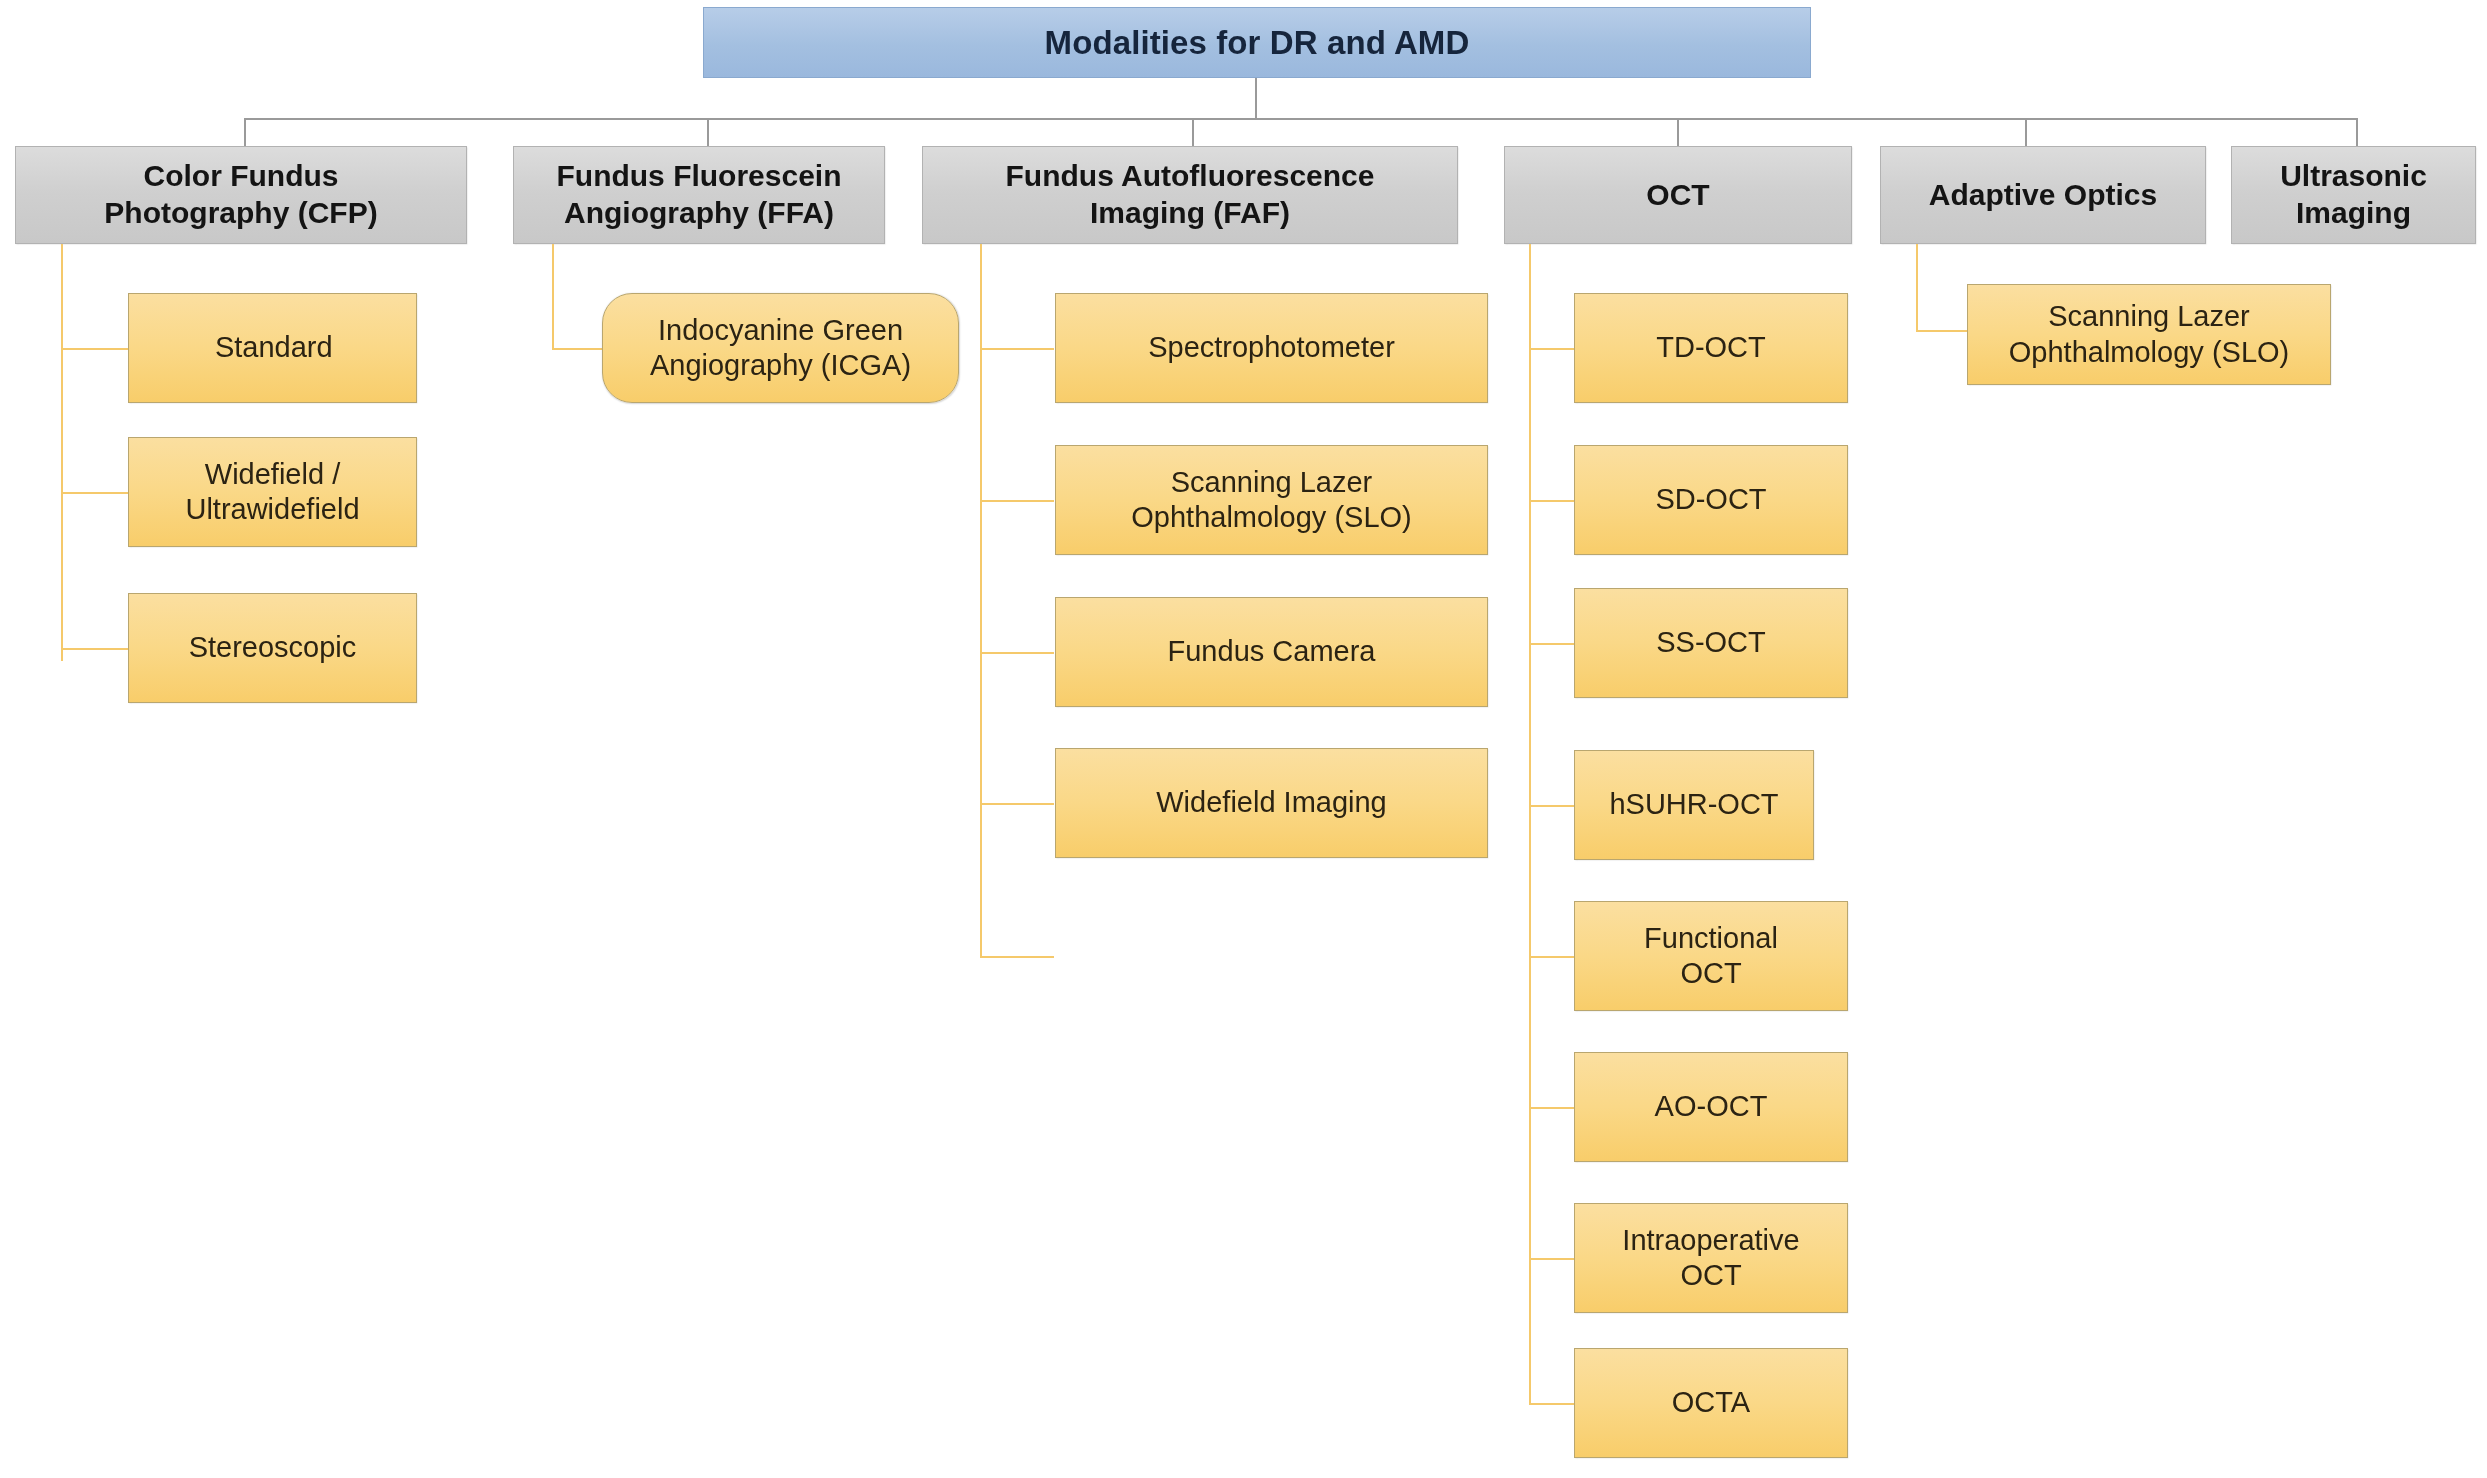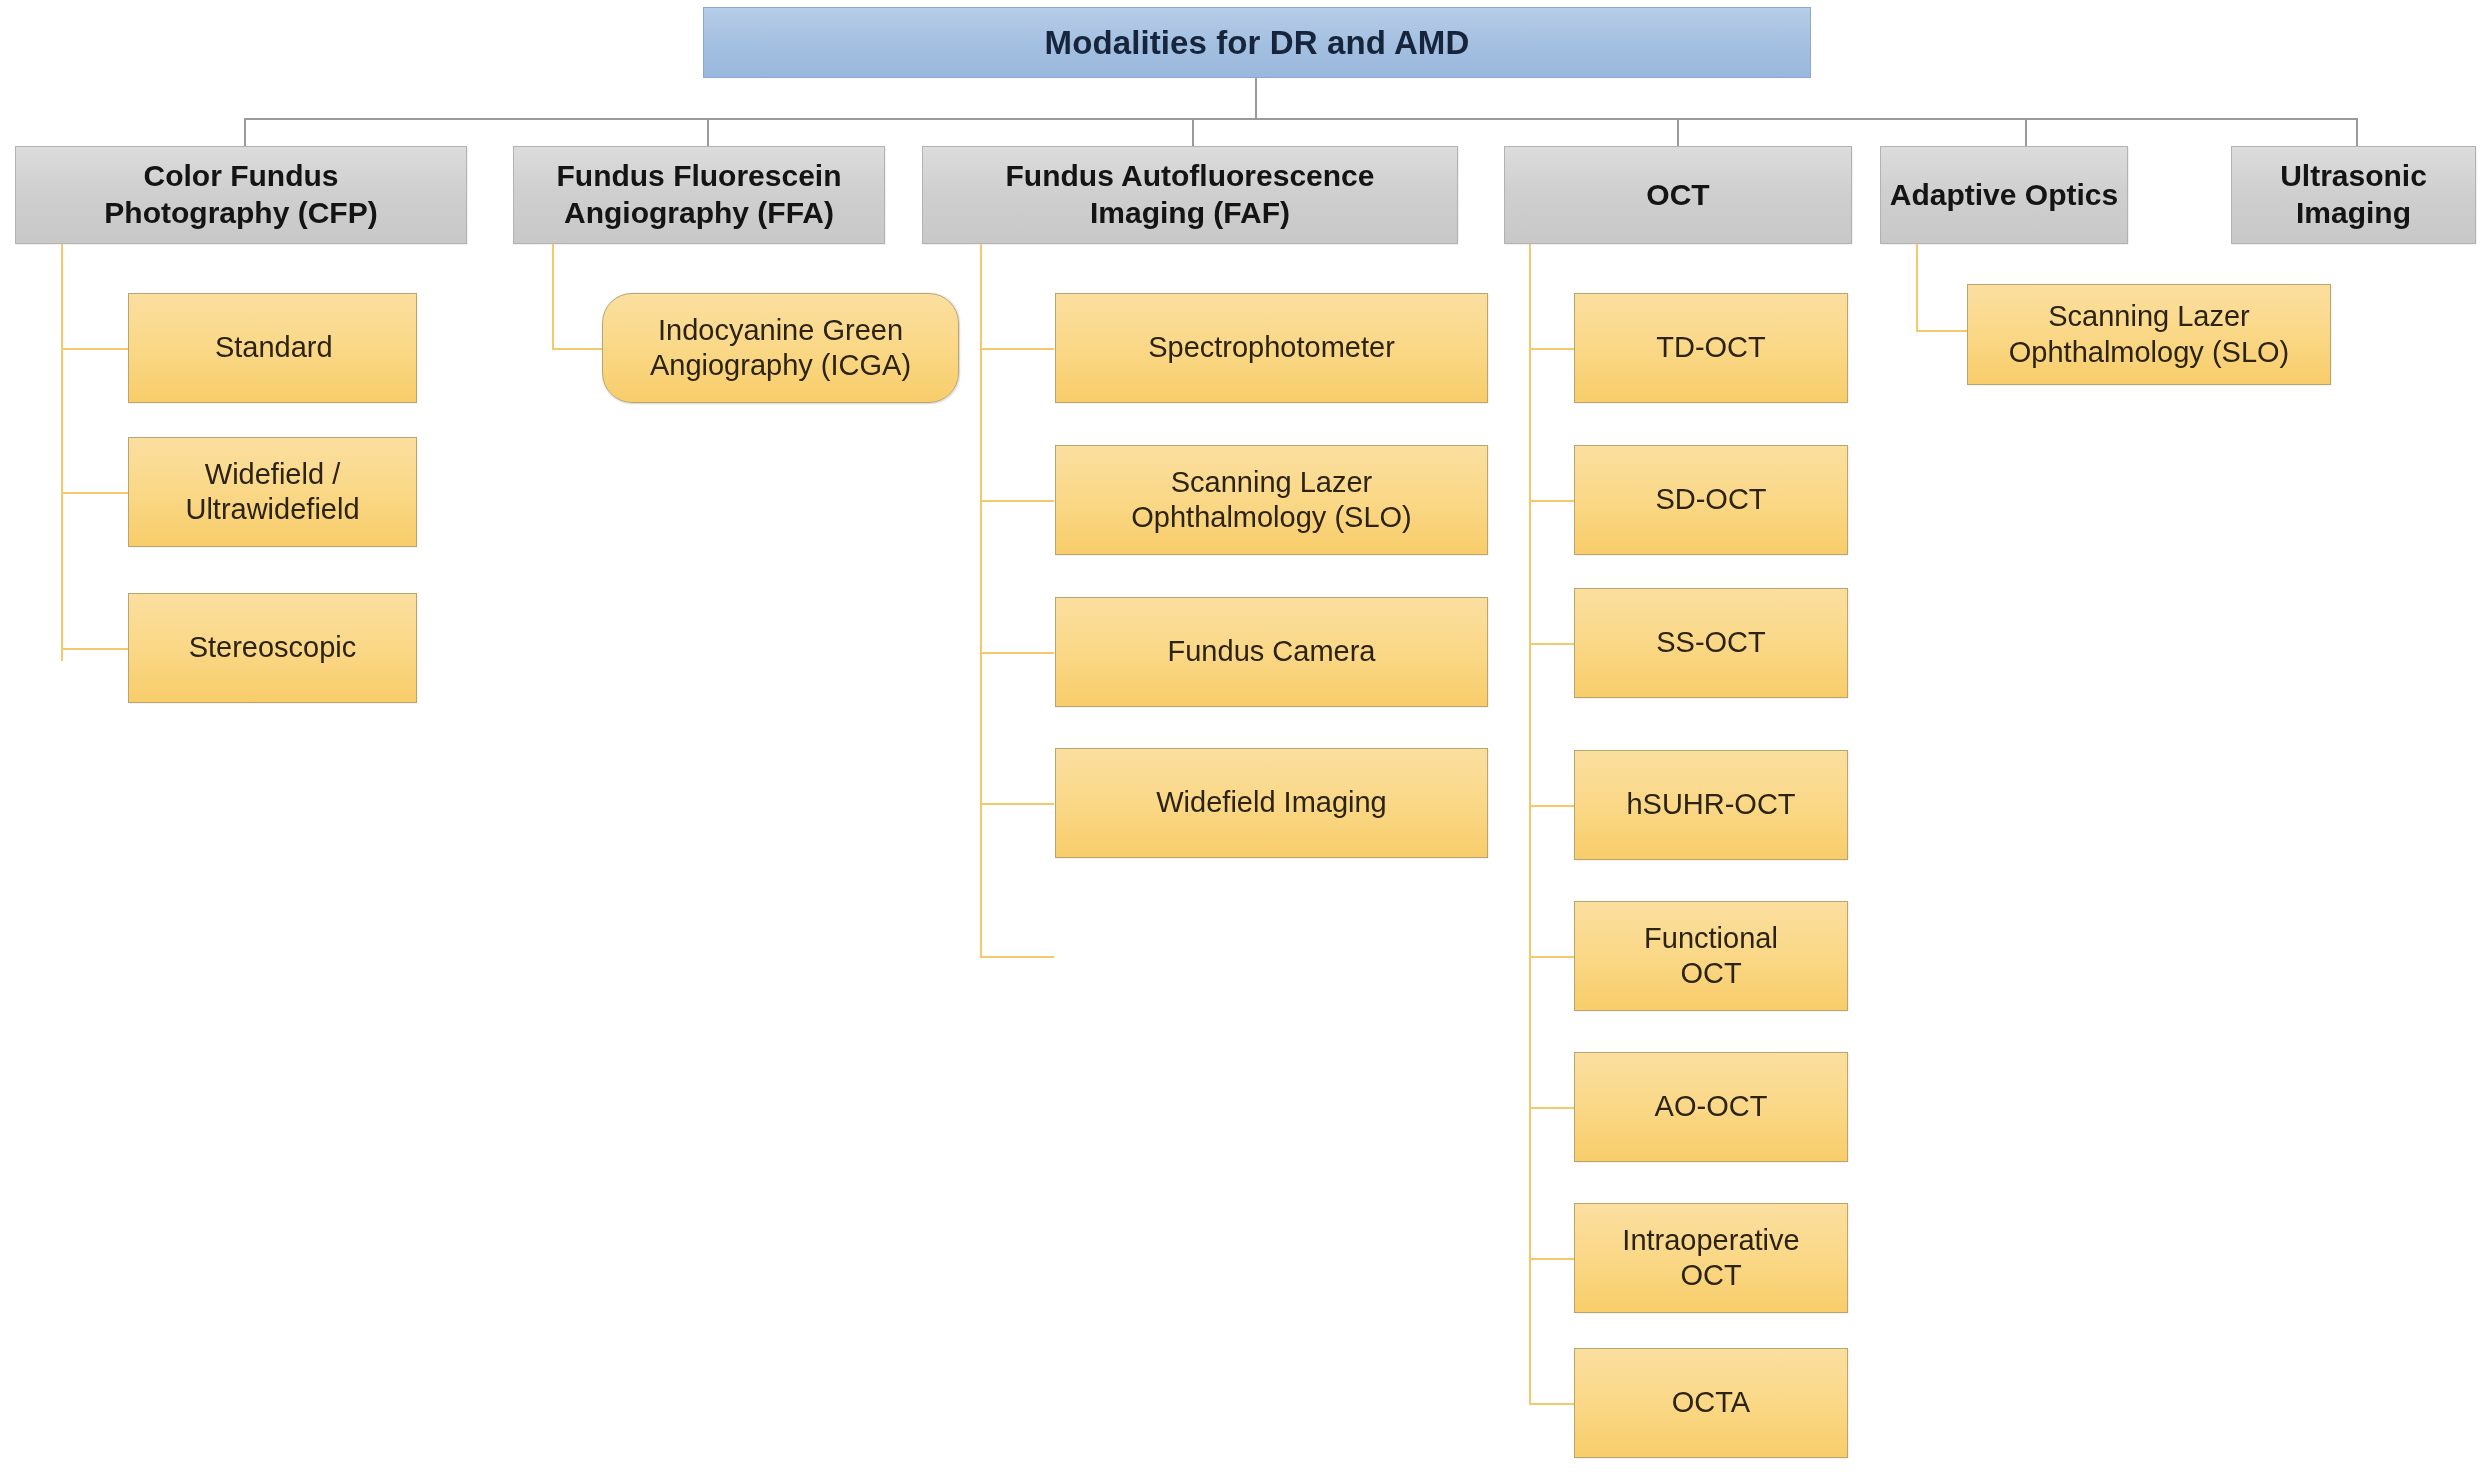--- a/index.html
+++ b/index.html
@@ -93,21 +93,21 @@
 Photography (CFP)</div>
 
   <div class="box cat-box" style="left:513px; top:146px; width:372px; height:98px;">Fundus Fluorescein
 Angiography (FFA)</div>
 
   <div class="box cat-box" style="left:922px; top:146px; width:536px; height:98px;">Fundus Autofluorescence
 Imaging (FAF)</div>
 
   <div class="box cat-box" style="left:1504px; top:146px; width:348px; height:98px;">OCT</div>
 
-  <div class="box cat-box" style="left:1880px; top:146px; width:248px; height:98px;">Adaptive Optics</div>
+  <div class="box cat-box" style="left:1880px; top:146px; width:326px; height:98px;">Adaptive Optics</div>
 
   <div class="box cat-box" style="left:2231px; top:146px; width:245px; height:98px;">Ultrasonic
 Imaging</div>
 
   <div class="conn conn-yellow conn-v" style="left:61px; top:244px; height:417px;"></div>
 
   <div class="conn conn-yellow conn-h" style="left:61px; top:348px; width:67px;"></div>
   <div class="box leaf-box" style="left:128px; top:293px; width:289px; height:110px;padding-left:10px;">Standard</div>
 
   <div class="conn conn-yellow conn-h" style="left:61px; top:492px; width:67px;"></div>
@@ -144,21 +144,21 @@
   <div class="conn conn-yellow conn-h" style="left:1529px; top:348px; width:45px;"></div>
   <div class="box leaf-box" style="left:1574px; top:293px; width:274px; height:110px;">TD-OCT</div>
 
   <div class="conn conn-yellow conn-h" style="left:1529px; top:500px; width:45px;"></div>
   <div class="box leaf-box" style="left:1574px; top:445px; width:274px; height:110px;">SD-OCT</div>
 
   <div class="conn conn-yellow conn-h" style="left:1529px; top:643px; width:45px;"></div>
   <div class="box leaf-box" style="left:1574px; top:588px; width:274px; height:110px;">SS-OCT</div>
 
   <div class="conn conn-yellow conn-h" style="left:1529px; top:805px; width:45px;"></div>
-  <div class="box leaf-box" style="left:1574px; top:750px; width:274px; height:110px;">hSUHR-OCT</div>
+  <div class="box leaf-box" style="left:1574px; top:750px; width:240px; height:110px;">hSUHR-OCT</div>
 
   <div class="conn conn-yellow conn-h" style="left:1529px; top:956px; width:45px;"></div>
   <div class="box leaf-box" style="left:1574px; top:901px; width:274px; height:110px;">Functional
 OCT</div>
 
   <div class="conn conn-yellow conn-h" style="left:1529px; top:1107px; width:45px;"></div>
   <div class="box leaf-box" style="left:1574px; top:1052px; width:274px; height:110px;">AO-OCT</div>
 
   <div class="conn conn-yellow conn-h" style="left:1529px; top:1258px; width:45px;"></div>
   <div class="box leaf-box" style="left:1574px; top:1203px; width:274px; height:110px;">Intraoperative

